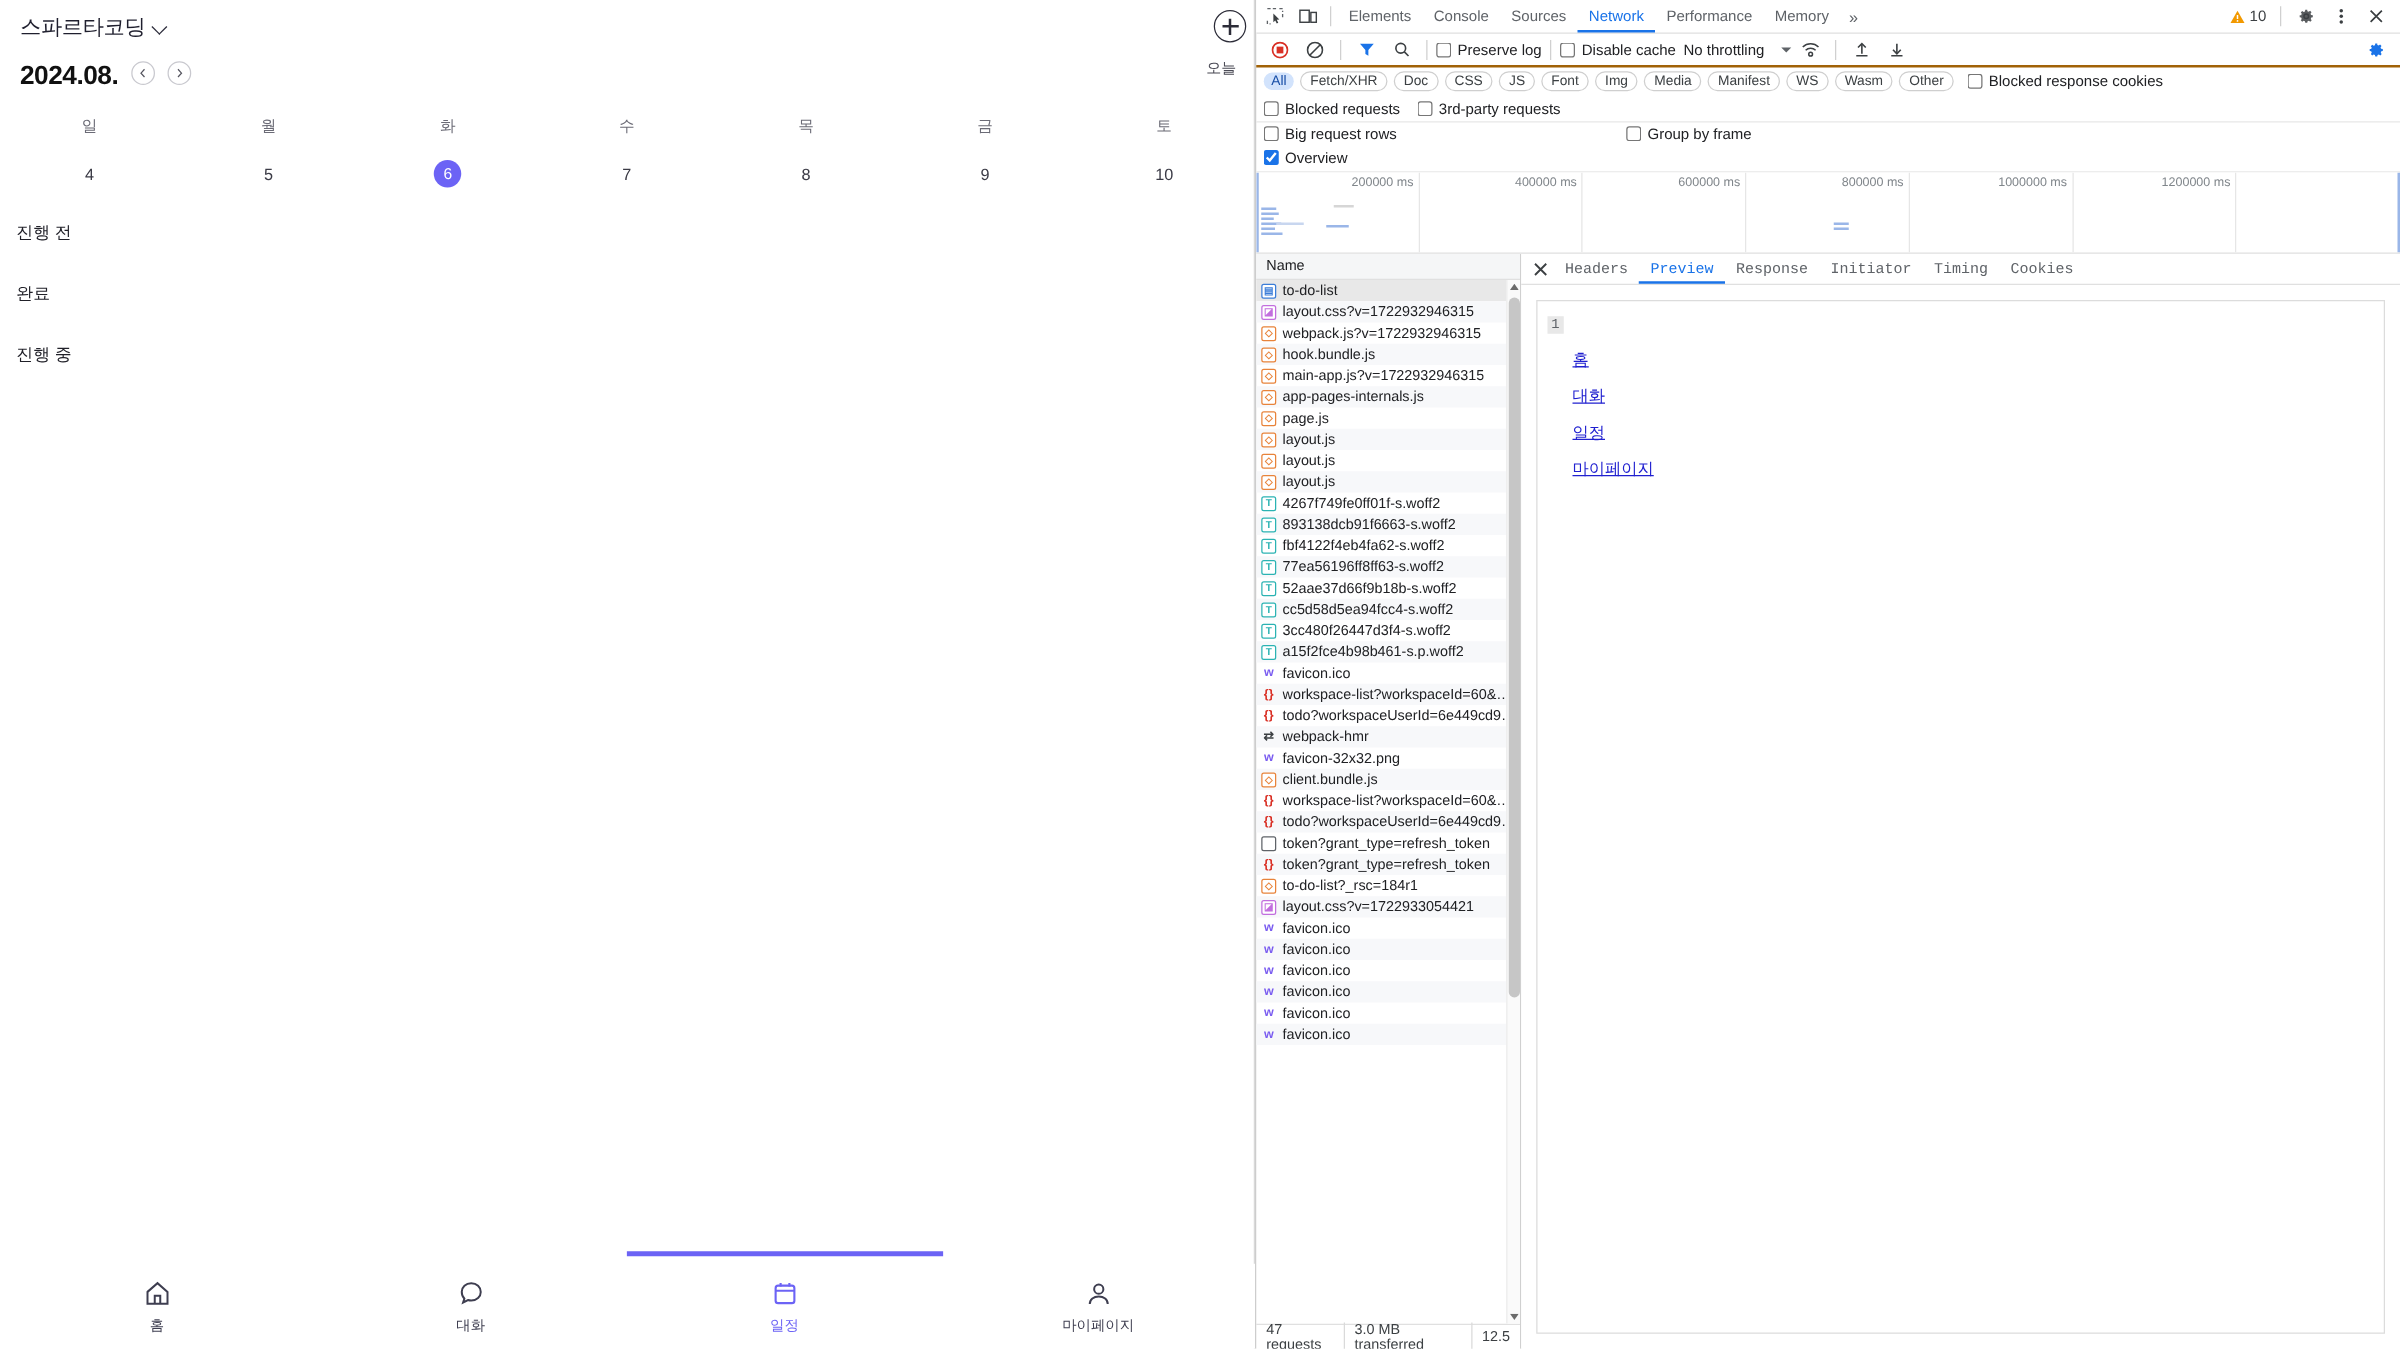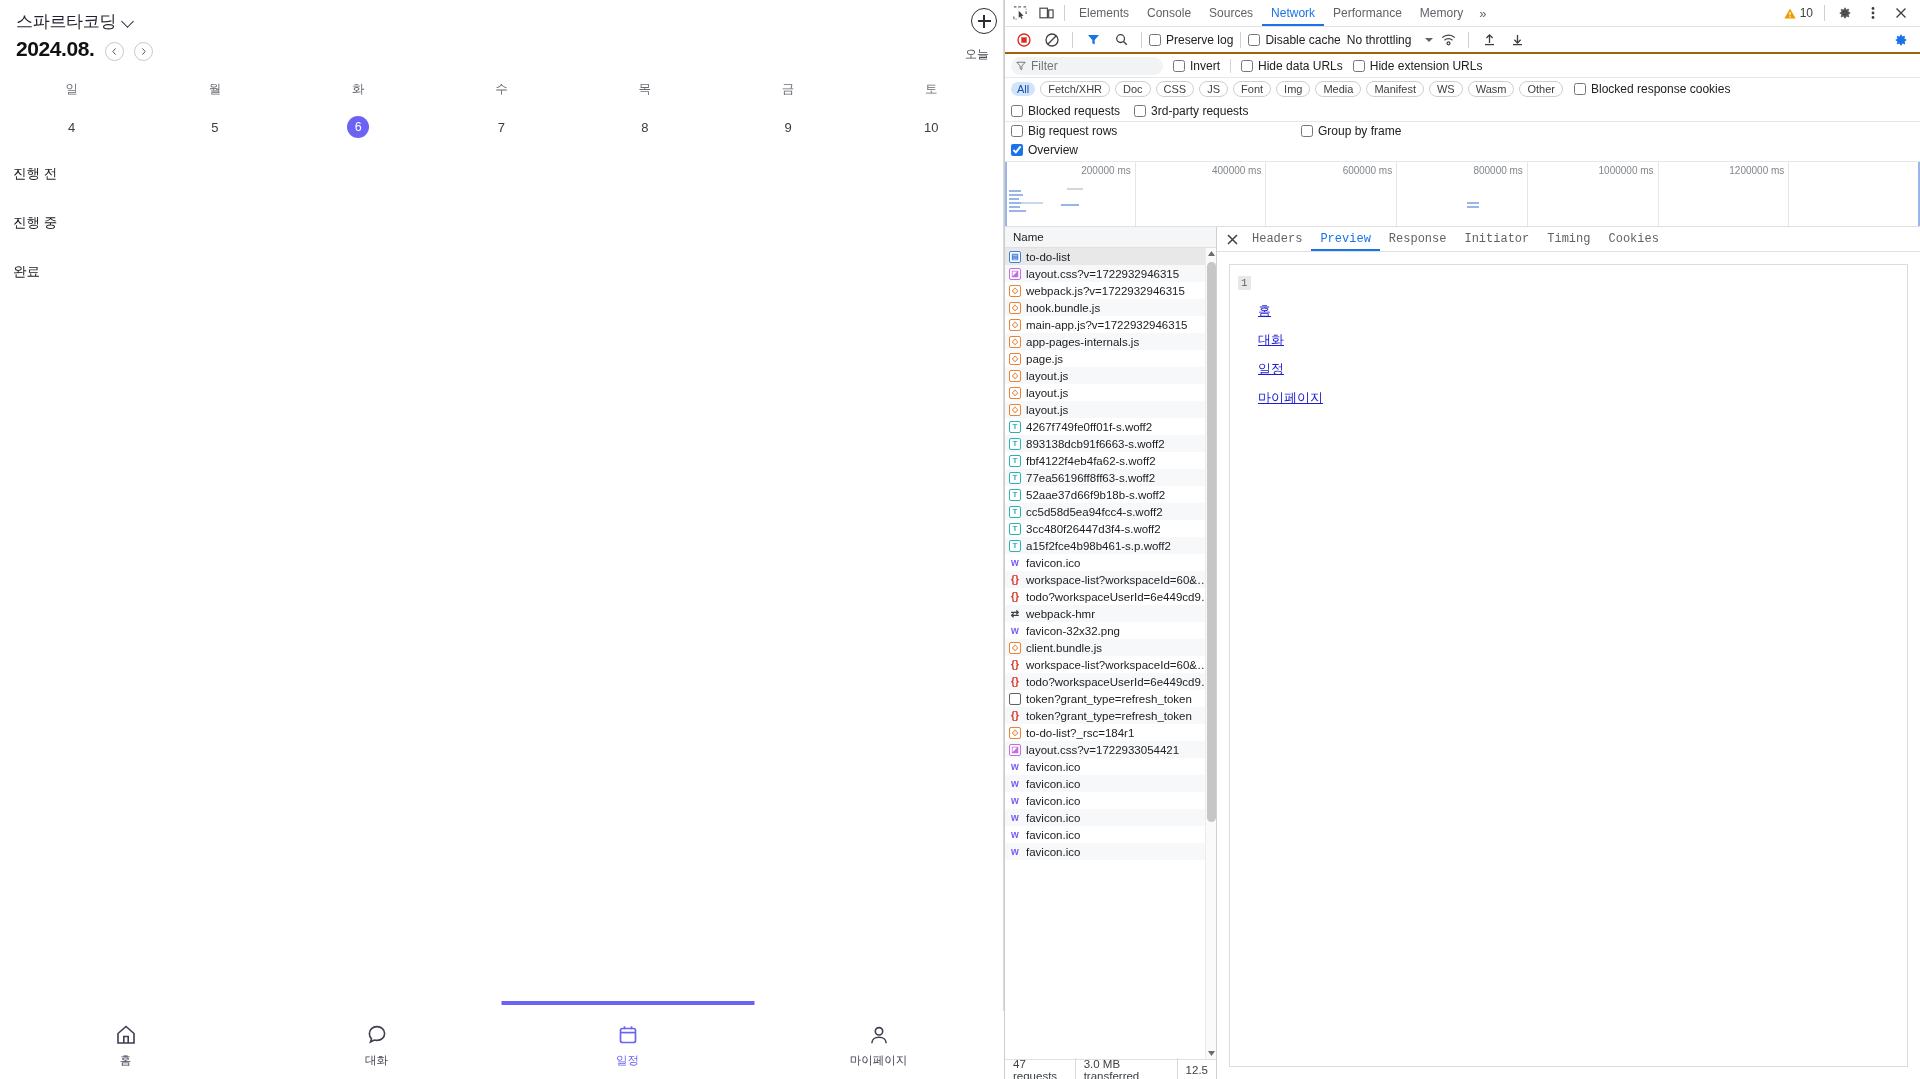--- a/index.html
+++ b/index.html
@@ -27,21 +27,21 @@
   }
   .chev-down {
     width: 13px; height: 13px; position: relative; display:inline-block;
   }
   .chev-down::before {
     content:""; position:absolute; left:1px; top:2px;
     width:8px; height:8px;
     border-right:1.6px solid #2b2b3a; border-bottom:1.6px solid #2b2b3a;
     transform: rotate(45deg);
   }
-  .month-row { display: flex; align-items: flex-end; gap: 10px; margin-top: 4px; }
+  .month-row { display: flex; align-items: flex-start; gap: 10px; margin-top: 16px; }
   .month-label { font-size: 21px; font-weight: 700; color: #111; letter-spacing: -0.4px; }
   .circ-btn {
     width: 19px; height: 19px; border-radius: 50%;
     border: 1px solid #c9c9cf; background: #fff;
     display: inline-flex; align-items: center; justify-content: center;
     cursor: pointer; padding: 0;
   }
   .circ-btn svg { display:block; }
   .today-btn {
     position: absolute; right: 10px; top: 44px;
@@ -339,22 +339,22 @@
             <span class="date-pill">9</span>
           </div>
         <div class="date-cell">
             <span class="date-pill">10</span>
           </div>
       </div>
     </div>
 
     <div class="status-list">
       <div class="status-item">진행 전</div>
+      <div class="status-item">완료</div>
       <div class="status-item">진행 중</div>
-      <div class="status-item">완료</div>
     </div>
 
     <div class="bottom-nav">
       <div class="nav-item">
         <svg class="nav-ico" viewBox="0 0 24 24" fill="none" stroke="#3e3e50" stroke-width="1.6">
           <path d="M4 10.5 L12 3.5 L20 10.5 V20 H4 Z"></path>
             <path d="M9.8 20 V13.5 h4.4 V20"></path>
         </svg>
         <span>홈</span>
       </div>
@@ -500,41 +500,20 @@
         </svg>
       </div>
       <div style="margin-left:auto;" class="dt-icon-btn">
         <svg width="14" height="14" viewBox="0 0 16 16" fill="#1a73e8">
           <path d="M8 5.4a2.6 2.6 0 1 0 0 5.2 2.6 2.6 0 0 0 0-5.2zm0 3.9a1.3 1.3 0 1 1 0-2.6 1.3 1.3 0 0 1 0 2.6z"></path>
           <path d="M14 8.9v-1.8l-1.6-.3a4.8 4.8 0 0 0-.5-1.2l.9-1.3-1.3-1.3-1.3.9a4.8 4.8 0 0 0-1.2-.5L8.9 2H7.1l-.3 1.6a4.8 4.8 0 0 0-1.2.5l-1.3-.9L3 4.5l.9 1.3a4.8 4.8 0 0 0-.5 1.2L2 7.1v1.8l1.4.3c.1.4.3.8.5 1.2l-.9 1.3 1.3 1.3 1.3-.9c.4.2.8.4 1.2.5l.3 1.4h1.8l.3-1.4c.4-.1.8-.3 1.2-.5l1.3.9 1.3-1.3-.9-1.3c.2-.4.4-.8.5-1.2L14 8.9z"></path>
         </svg>
       </div>
     </div>
 
-    <div class="dt-filterbar">
-      <div class="filter-wrap">
-        <svg width="10" height="10" viewBox="0 0 12 12">
-          <path d="M1 1.5 H11 L7 6 V10.4 L5 9.2 V6Z" fill="none" stroke="#5f6368" stroke-width="1"></path>
-        </svg>
-        <input class="filter-input" type="text" placeholder="Filter" style="">
-      </div>
-      <label class="chk">
-        <input type="checkbox" style="">
-        <span>Invert</span>
-      </label>
-      <div class="vsep"></div>
-      <label class="chk">
-        <input type="checkbox" style="">
-        <span>Hide data URLs</span>
-      </label>
-      <label class="chk">
-        <input type="checkbox" style="">
-        <span>Hide extension URLs</span>
-      </label>
-    </div>
 
     <div class="dt-typebar">
       <div class="type-chip all">All</div>
       <div class="type-chip">Fetch/XHR</div>
       <div class="type-chip">Doc</div>
       <div class="type-chip">CSS</div>
       <div class="type-chip">JS</div>
       <div class="type-chip">Font</div>
       <div class="type-chip">Img</div>
       <div class="type-chip">Media</div>

